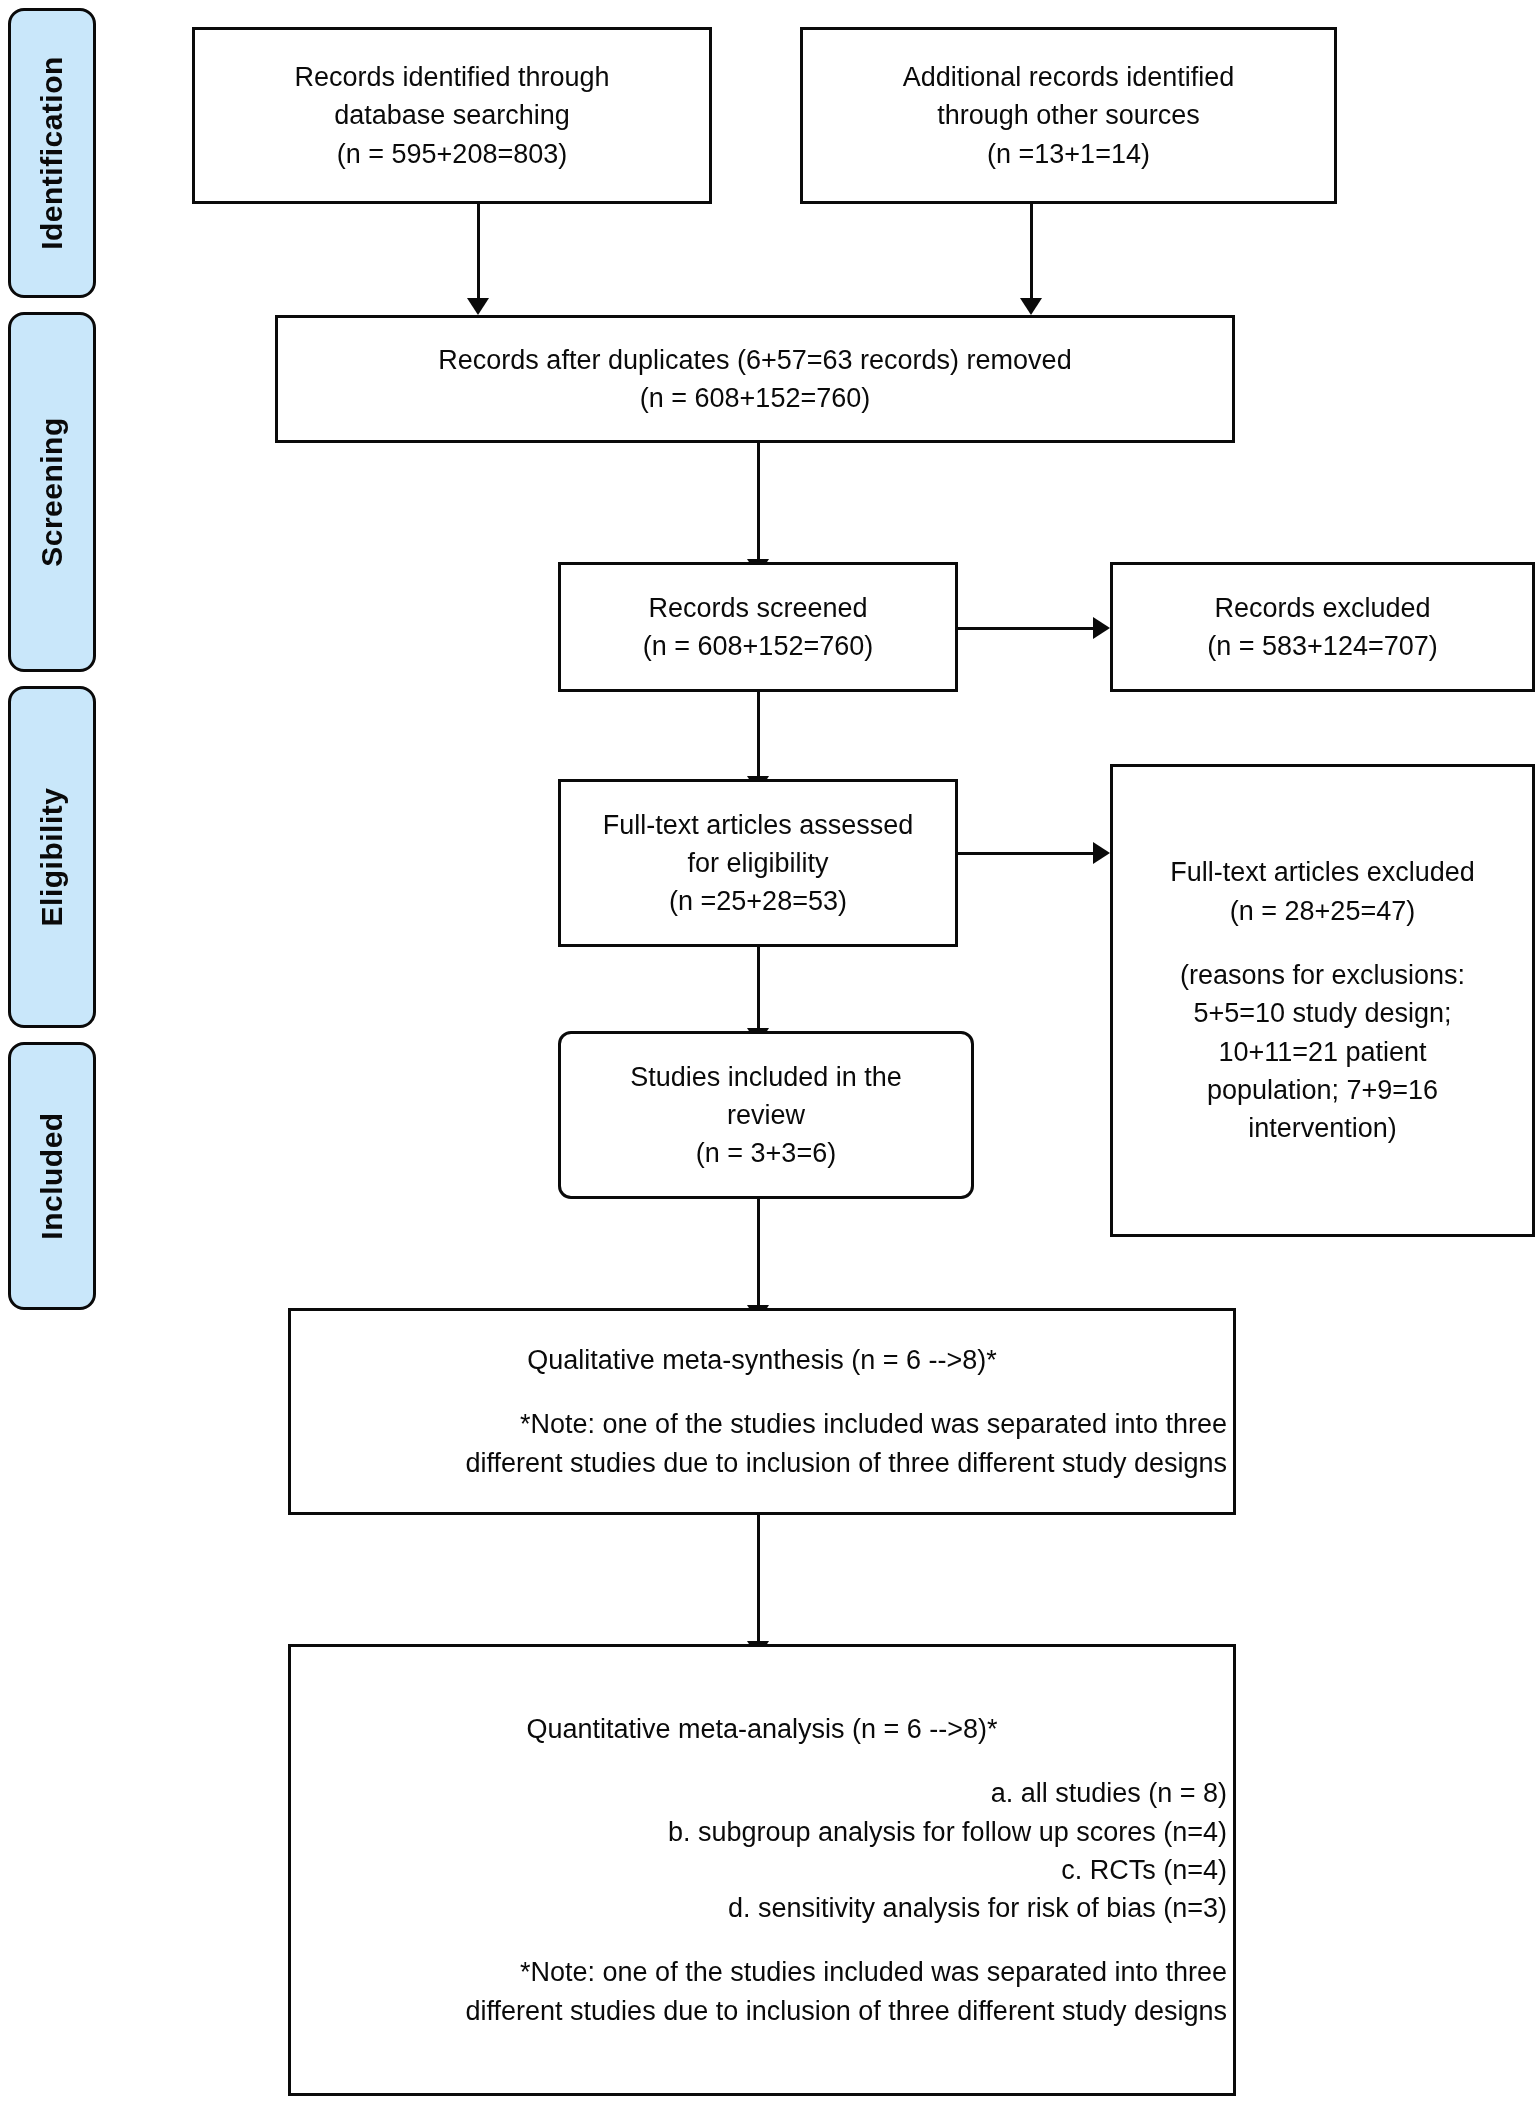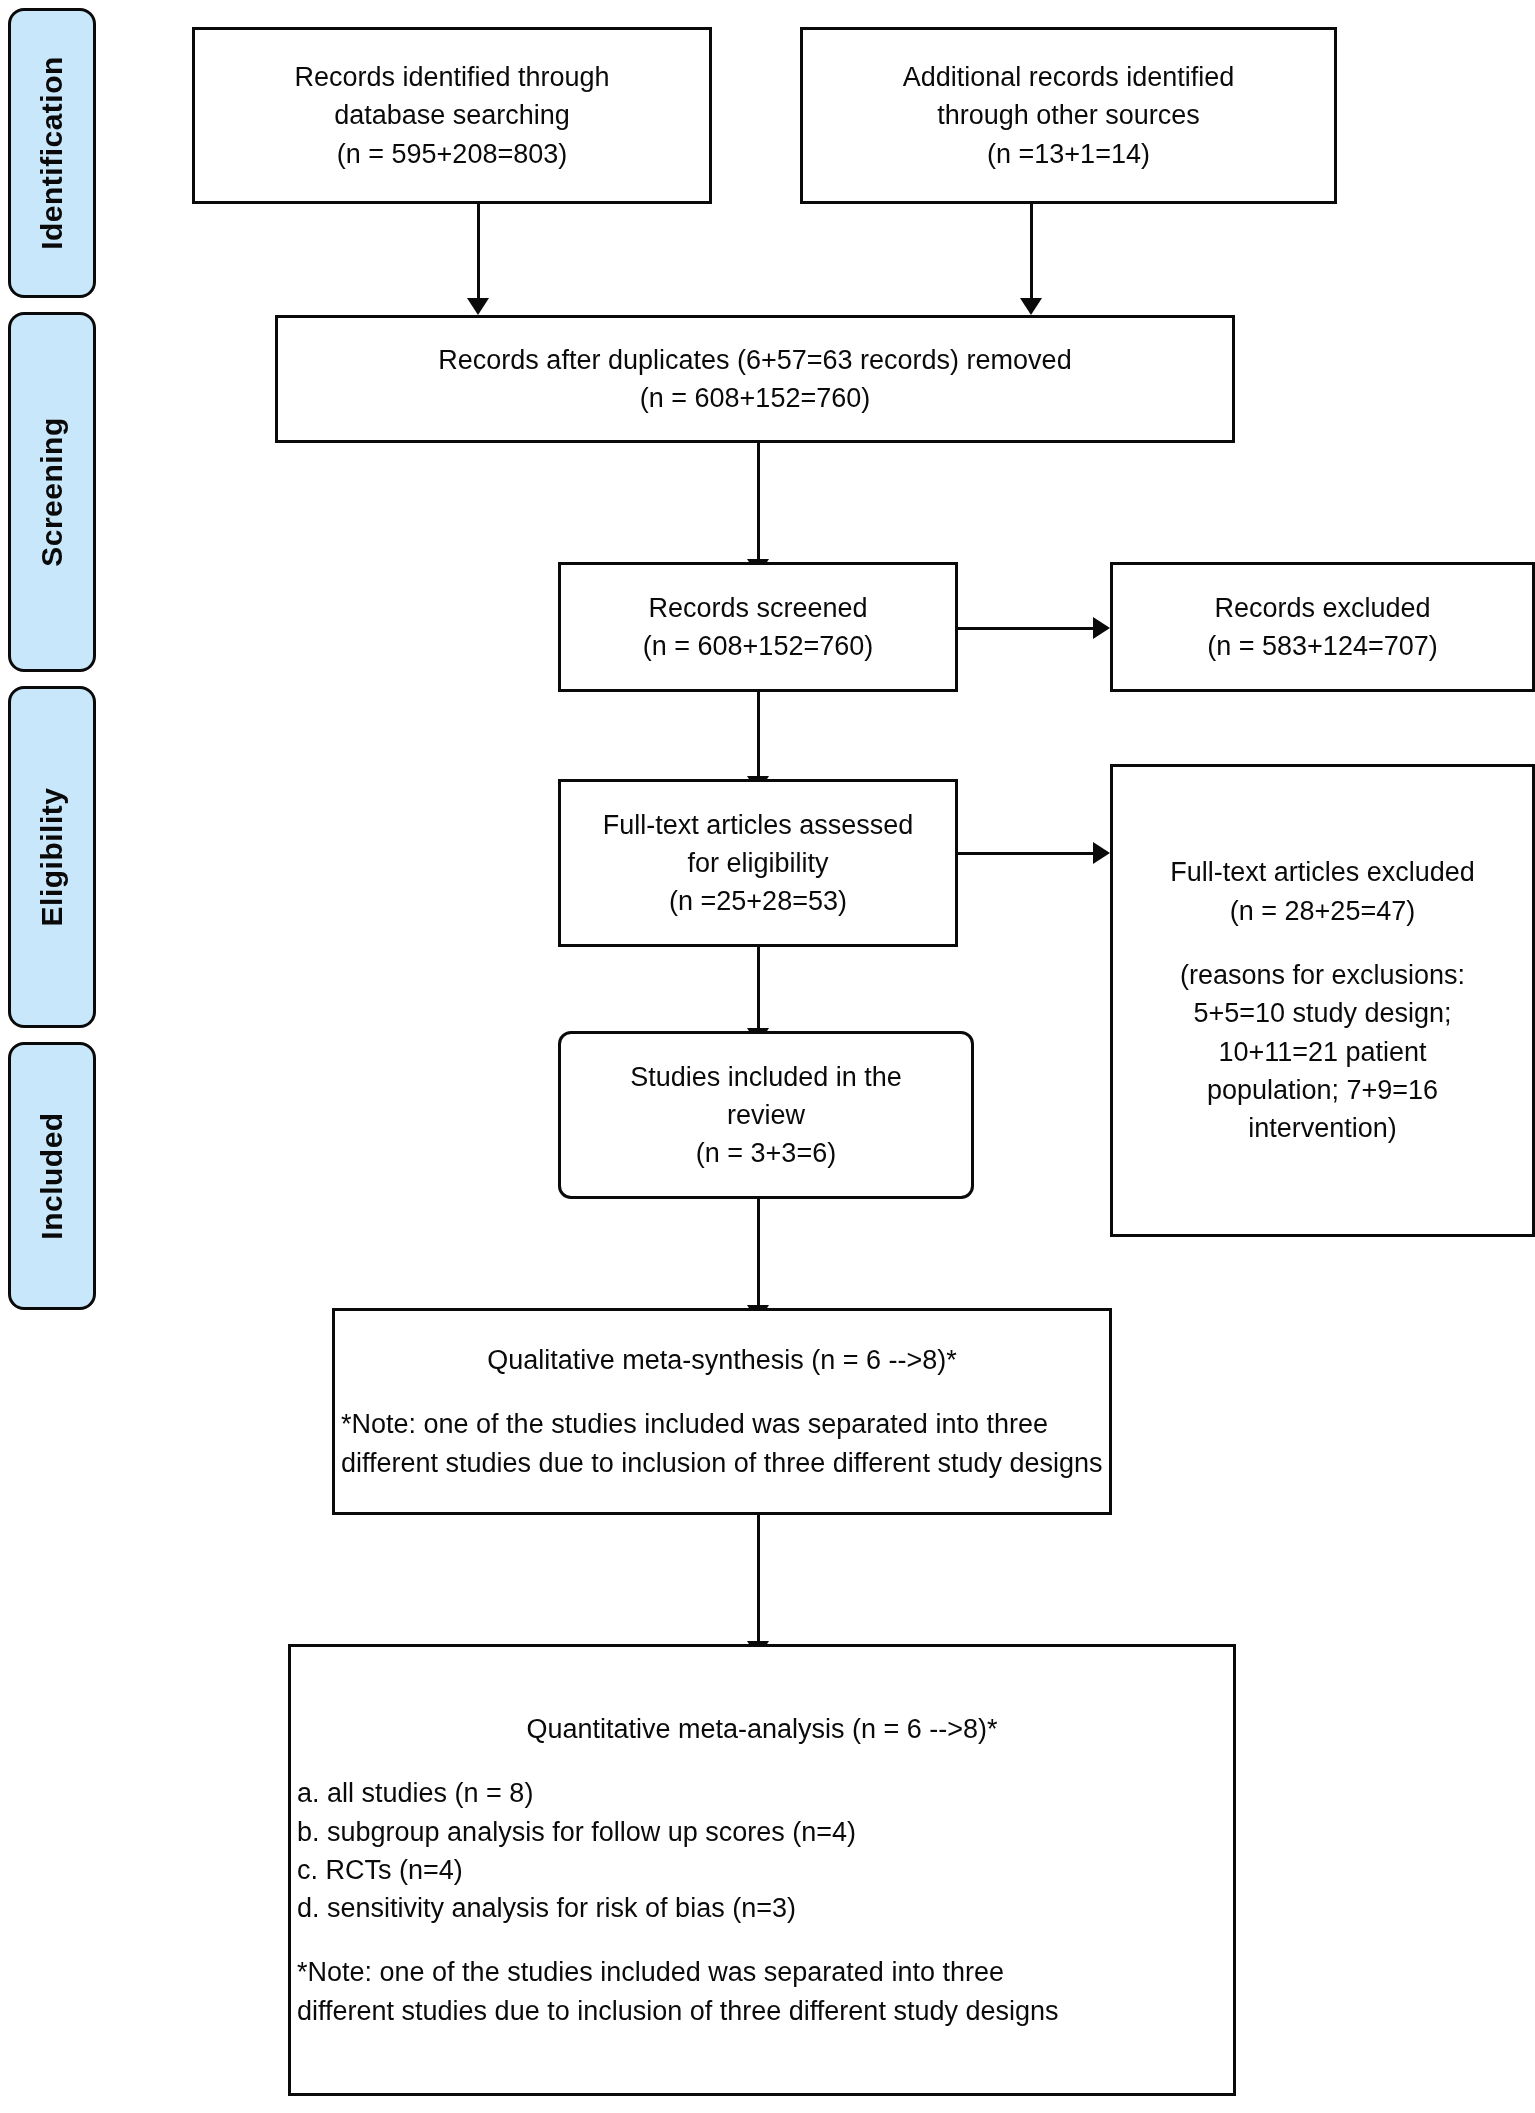--- a/index.html
+++ b/index.html
@@ -49,21 +49,21 @@
     flex-direction: column;
     justify-content: center;
     padding: 6px 6px;
   }
   .flow-box.center-text { text-align: center; }
   .flow-box .line {
     font-size: 27px;
     line-height: 1.42;
     color: #0a0a0a;
   }
-  .flow-box .line.left { text-align: left; }
+  .flow-box .line.left { text-align: right; }
   .flow-box .line.spacer { height: 26px; }
   .flow-box .line.center { text-align: center; }
 
   
   .v-line {
     position: absolute;
     width: 0;
     border-left: 3px solid #0a0a0a;
   }
   .h-line {
@@ -176,21 +176,21 @@
 
   <div class="flow-box center-text" style="left:558px; top:1031px; width:416px; height:168px;border-radius:13px;">
     <div class="line center">Studies included in the</div>
     <div class="line center">review</div>
     <div class="line center">(n = 3+3=6)</div>
   </div>
 
   <div class="v-line" style="left:757px; top:1199px; height:110px;"></div>
   <div class="arrow-down" style="left:747px; top:1305px;"></div>
 
-  <div class="flow-box" style="left:288px; top:1308px; width:780px; height:207px;margin-left:44px;">
+  <div class="flow-box" style="left:288px; top:1308px; width:948px; height:207px;">
     <div class="line center">Qualitative meta-synthesis (n = 6 --&gt;8)*</div>
     <div class="line spacer"></div>
     <div class="line left">*Note: one of the studies included was separated into three</div>
     <div class="line left">different studies due to inclusion of three different study designs</div>
   </div>
 
   <div class="v-line" style="left:757px; top:1515px; height:130px;"></div>
   <div class="arrow-down" style="left:747px; top:1641px;"></div>
 
   <div class="flow-box" style="left:288px; top:1644px; width:948px; height:452px;">

